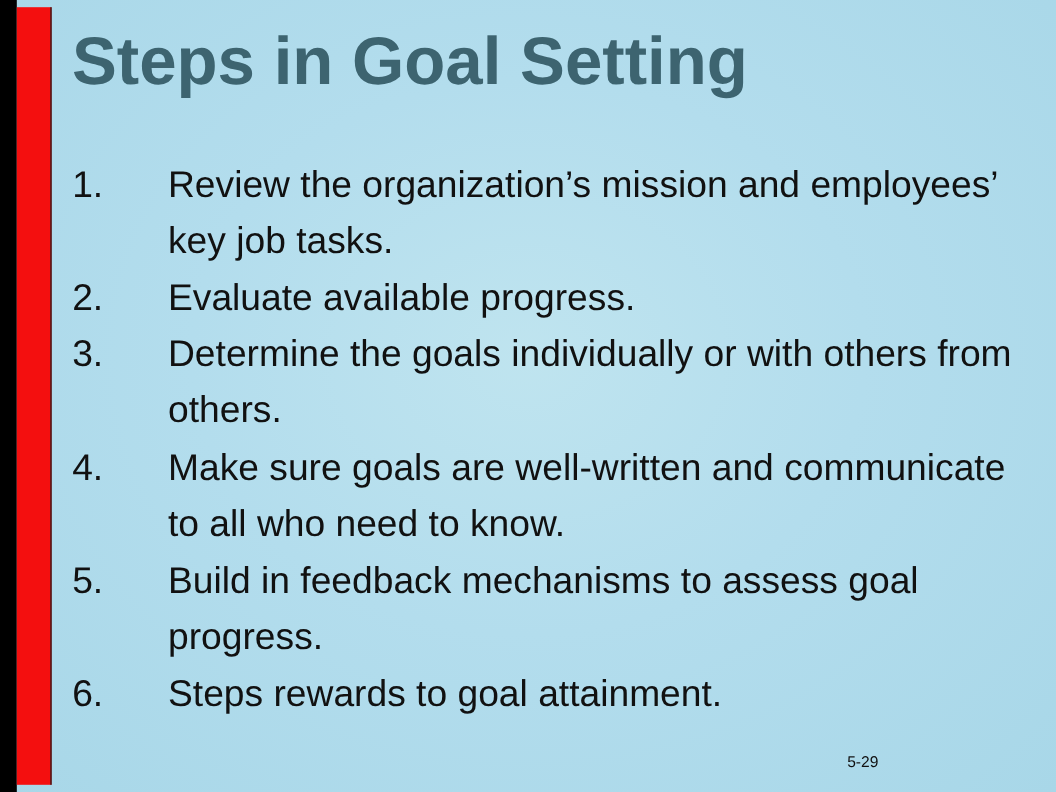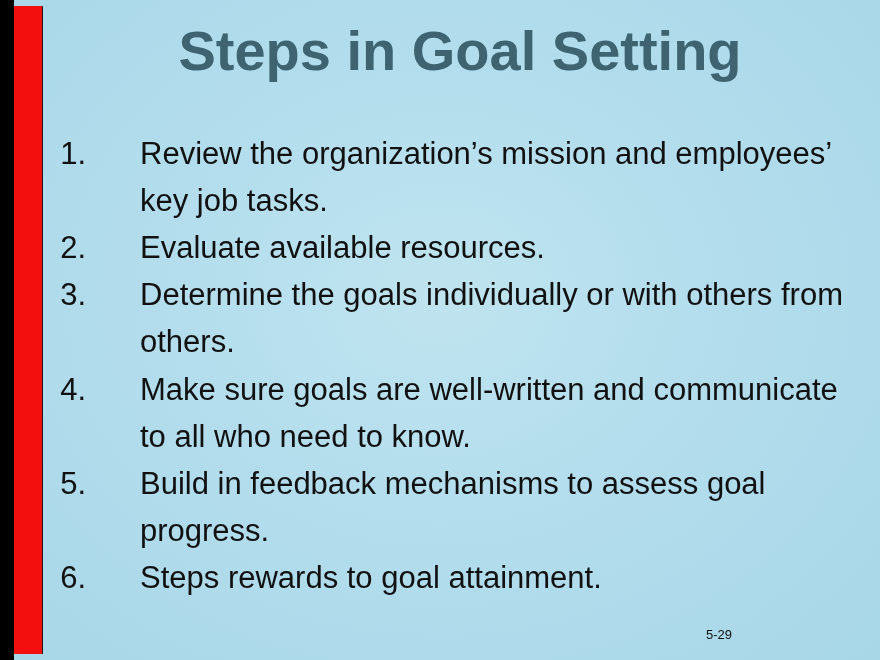--- a/index.html
+++ b/index.html
@@ -36,21 +36,21 @@
     width: 28px;
     height: 648px;
     background: #f40f0f;
     border-right: 1px solid #1a1a1a;
   }
   .title {
     position: absolute;
     left: 60px;
     top: 22px;
     width: 800px;
-    text-align: center;
+    text-align: left;
     font-size: 56px;
     font-weight: bold;
     color: #3d6470;
     letter-spacing: 0px;
     line-height: 1.05;
     white-space: nowrap;
   }
   .body-list {
     position: absolute;
     left: 52px;
@@ -98,21 +98,21 @@
 
   <div class="title">Steps in Goal Setting</div>
 
   <ul class="body-list">
     <li class="item">
       <span class="item-num">1.</span>
       <span class="item-text">Review the organization’s mission and employees’ key job tasks.</span>
     </li>
     <li class="item">
       <span class="item-num">2.</span>
-      <span class="item-text">Evaluate available resources.</span>
+      <span class="item-text">Evaluate available progress.</span>
     </li>
     <li class="item">
       <span class="item-num">3.</span>
       <span class="item-text">Determine the goals individually or with others from others.</span>
     </li>
     <li class="item">
       <span class="item-num">4.</span>
       <span class="item-text">Make sure goals are well-written and communicate to all who need to know.</span>
     </li>
     <li class="item">

